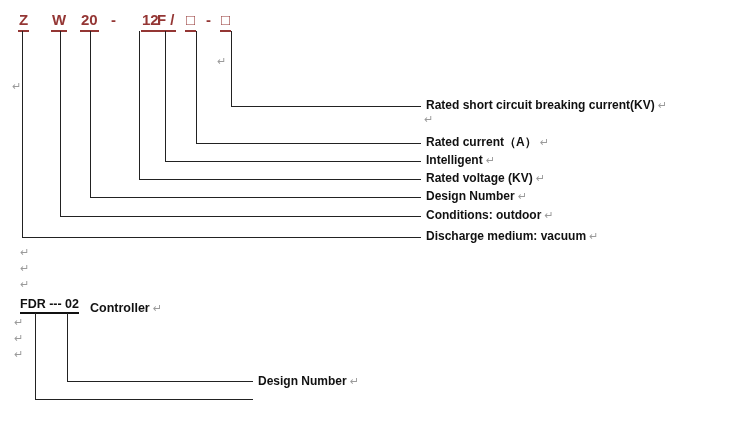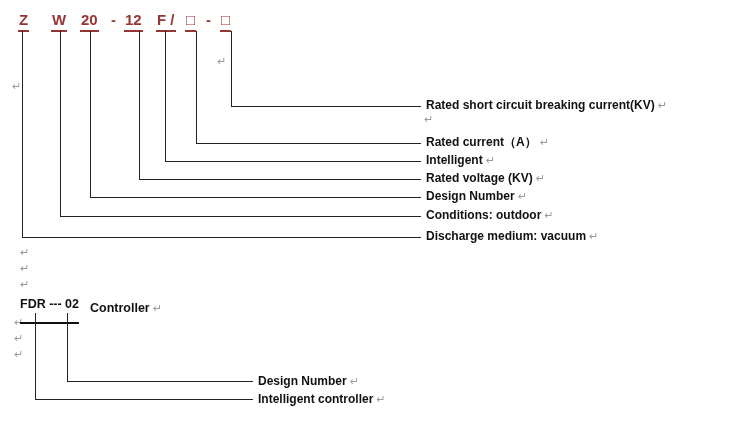--- a/index.html
+++ b/index.html
@@ -67,21 +67,21 @@
   }
   .ccode {
     position: absolute;
     left: 20px;
     top: 297px;
     color: #111111;
     font-weight: bold;
     font-size: 12.5px;
     line-height: 15px;
     border-bottom: 2px solid #111111;
-    padding-bottom: 10px;
+    padding-bottom: 0;
     white-space: pre;
   }
   .cname {
     position: absolute;
     left: 90px;
     top: 297px;
     color: #111111;
     font-weight: bold;
     font-size: 12.5px;
     line-height: 23px;
@@ -90,21 +90,21 @@
 </style>
 </head>
 <body>
 
 <div class="page">
 
   <span class="mchar" style="left:18px">Z</span>
   <span class="mchar" style="left:51px">W</span>
   <span class="mchar" style="left:80px">20</span>
   <span class="mdash" style="left:111px">-</span>
-  <span class="mchar" style="left:124px">12</span>
+  <span class="mchar" style="left:141px">12</span>
   <span class="mchar" style="left:156px">F /</span>
   <span class="mchar" style="left:185px">□</span>
   <span class="mdash" style="left:206px">-</span>
   <span class="mchar" style="left:220px">□</span>
 
 
   <span class="pfloat" style="left:12px;  top:80px">↵</span>
   <span class="pfloat" style="left:217px; top:55px">↵</span>
   <span class="pfloat" style="left:424px; top:113px">↵</span>
   <span class="pfloat" style="left:20px;  top:246px">↵</span>
@@ -158,17 +158,14 @@
   </div>
 
   <div class="vline" style="left:35px; top:313px; height:86px"></div>
   <div class="vline" style="left:67px; top:313px; height:68px"></div>
   <div class="hline" style="left:67px; top:381px; width:186px"></div>
   <div class="hline" style="left:35px; top:399px; width:218px"></div>
 
   <div class="lbl" style="left:258px; top:374px">
     <span>Design Number</span><span class="pmark">↵</span>
   </div>
-  <div class="lbl" style="left:258px; top:392px">
-    <span>Intelligent controller</span><span class="pmark">↵</span>
-  </div>
 
 </div>
 
 </body></html>

